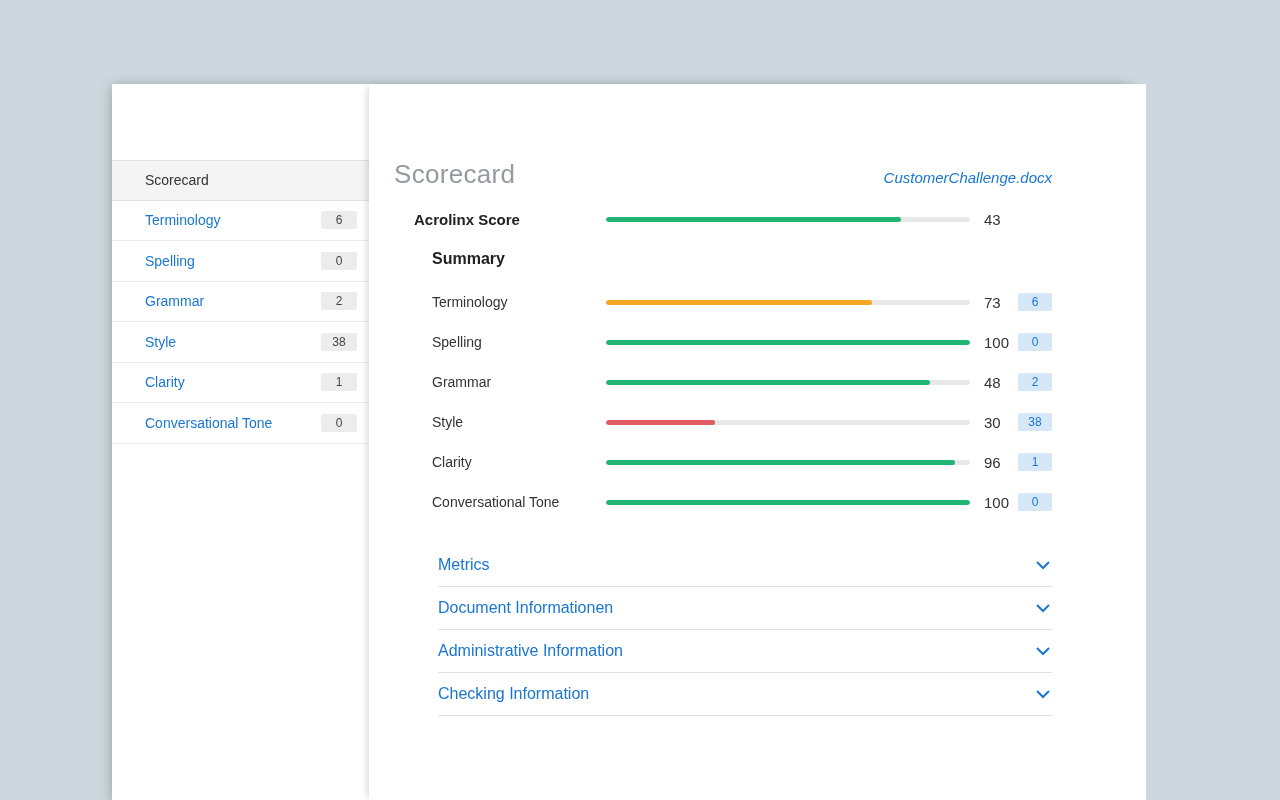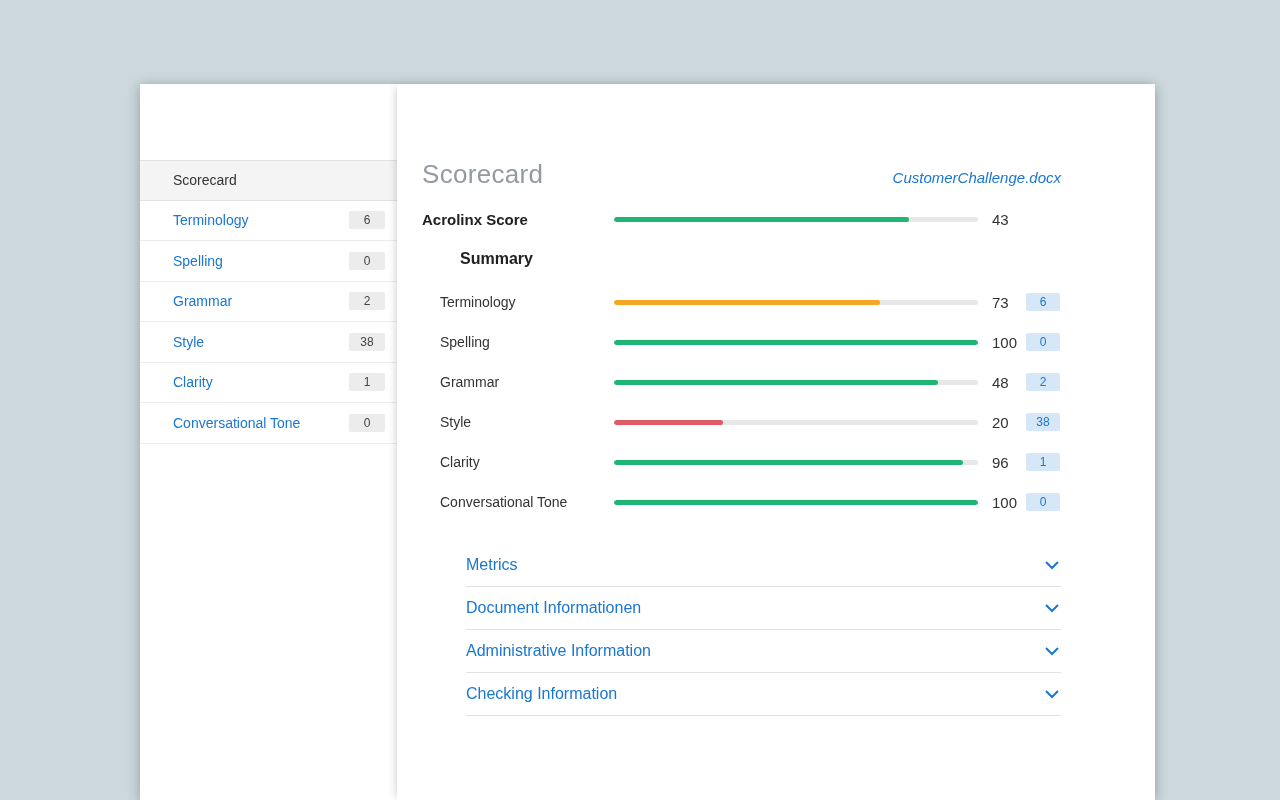--- a/index.html
+++ b/index.html
@@ -4,21 +4,21 @@
 <style>
   * { margin: 0; padding: 0; box-sizing: border-box; }
   html, body {
     width: 1280px; height: 800px;
     background: #ccd8dd;
     font-family: "Liberation Sans", "DejaVu Sans", sans-serif;
     overflow: hidden;
   }
   .app-window {
     position: absolute;
-    left: 140px; top: 84px;
+    left: 112px; top: 84px;
     width: 1015px; height: 716px;
     display: flex;
     box-shadow: 0 2px 12px rgba(0,0,0,0.28);
     background: #fff;
   }
   
   .sidebar {
     width: 257px;
     background: #ffffff;
     padding-top: 76px;
@@ -80,20 +80,21 @@
     color: #1976d2;
     font-size: 15px;
     text-decoration: none;
     cursor: pointer;
     font-style: italic;
   }
   .score-row {
     display: flex;
     align-items: center;
     height: 30px;
+    margin-left: 20px;
   }
   .score-row.tall { height: 40px; }
   .row-label {
     width: 192px;
     font-size: 14px;
     color: #333;
     flex-shrink: 0;
   }
   .row-label.bold {
     font-size: 15px;
@@ -238,21 +239,21 @@
         </div>
         <span class="score-value">48</span>
         <span class="issue-badge">2</span>
       </div>
 
       <div class="score-row tall">
         <span class="row-label indented">Style</span>
         <div class="bar-track">
           <div class="bar-fill" style="width: 30%; background-color: rgb(225, 91, 100);"></div>
         </div>
-        <span class="score-value">20</span>
+        <span class="score-value">30</span>
         <span class="issue-badge">38</span>
       </div>
 
       <div class="score-row tall">
         <span class="row-label indented">Clarity</span>
         <div class="bar-track">
           <div class="bar-fill" style="width: 96%; background-color: rgb(33, 181, 115);"></div>
         </div>
         <span class="score-value">96</span>
         <span class="issue-badge">1</span>

